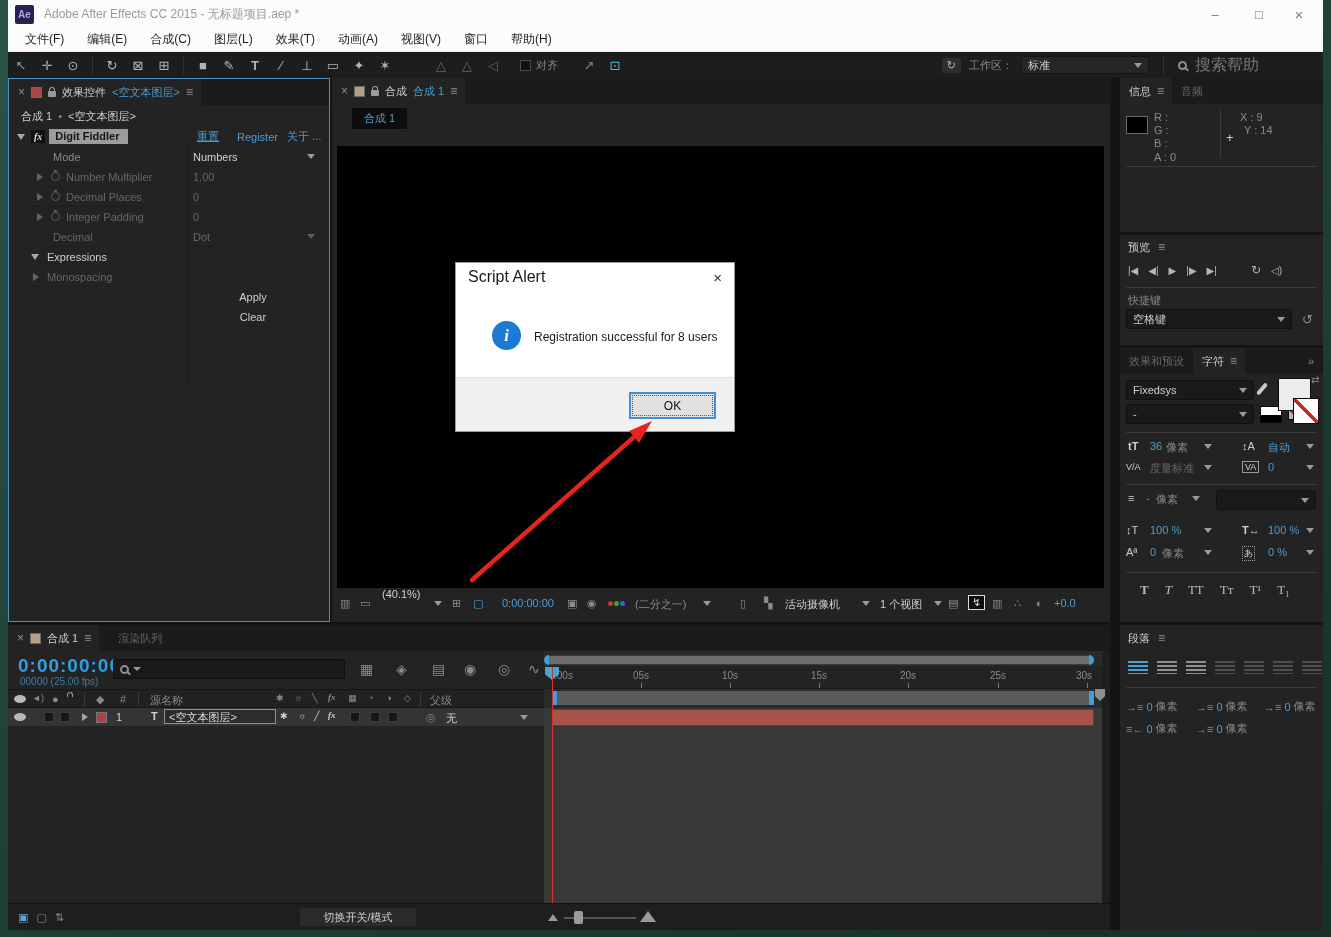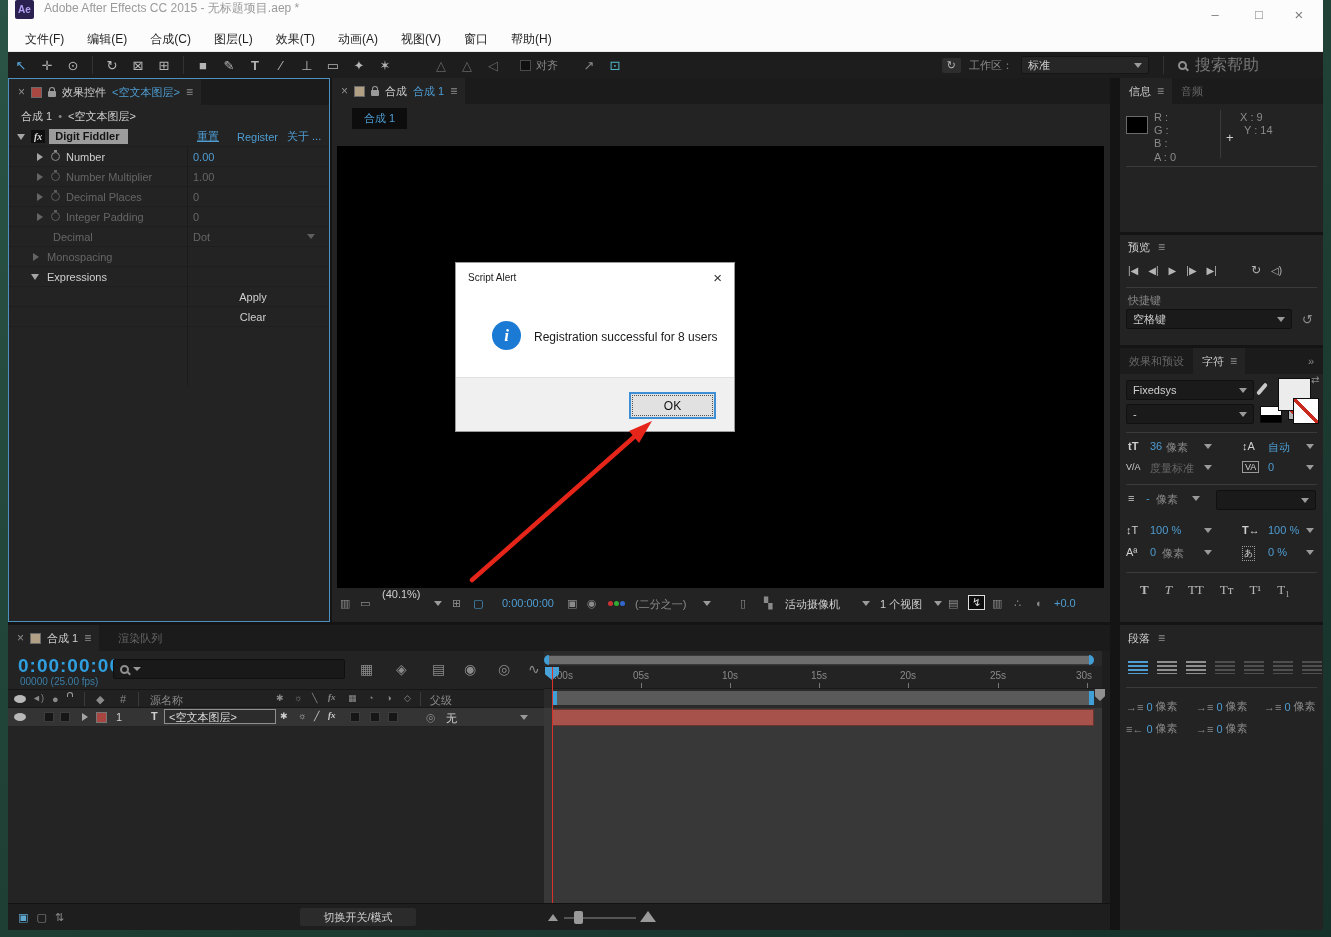--- a/index.html
+++ b/index.html
@@ -5,21 +5,21 @@
   *{margin:0;padding:0;box-sizing:border-box}
   body{margin:0;background:#1d3d32;font-family:"Liberation Sans","DejaVu Sans",sans-serif;font-size:11px;-webkit-font-smoothing:antialiased}
   .stage{position:relative;width:1331px;height:937px;overflow:hidden;background:linear-gradient(150deg,#2a5446 0%,#1d3d32 60%,#16302a 100%)}
   .win{position:absolute;left:8px;top:0;width:1315px;height:930px;background:#141414;color:#c3c3c3}
   .abs{position:absolute}
   .f{display:flex;align-items:center}
   .dim{color:#8a8a8a}.dis{color:#666}.blu{color:#4e9dd3}.wht{color:#cfcfcf}
   .s10{font-size:10px}
 
   
-  .titlebar{position:absolute;left:0;top:0;width:100%;height:28px;background:#fcfcfc;display:flex;align-items:flex-start}
+  .titlebar{position:absolute;left:0;top:0;width:100%;height:28px;background:#fcfcfc;display:flex;align-items:center}
   .aelogo{width:19px;height:19px;margin-left:7px;background:#2a2150;color:#b4a0f2;font-size:10px;font-weight:bold;display:flex;align-items:center;justify-content:center;border-radius:2px}
   .wtitle{margin-left:10px;color:#9a9a9a;font-size:12px}
   .wctl{position:absolute;top:0;height:28px;width:40px;display:flex;align-items:center;justify-content:center;color:#7c7c7c;font-size:13px}
   .menubar{position:absolute;left:0;top:28px;width:100%;height:24px;background:#fcfcfc;border-bottom:1px solid #e9e9e9;display:flex;align-items:center;gap:23px;padding-left:17px;color:#1f1f1f;font-size:12px}
   .menubar span{cursor:default}
 
   
   .toolbar{position:absolute;left:0;top:52px;width:100%;height:26px;background:#1d1d1d;display:flex;align-items:center;color:#b5b5b5}
   .tool{width:26px;text-align:center;font-size:13px}
   .tsep{width:1px;height:18px;background:#333;margin:0 6px}
@@ -152,24 +152,23 @@
 
     <div class="ecrow">
       <span class="tri-d" style="margin-left:8px"></span>
       <span style="background:#0f0f0f;color:#ddd;font:italic bold 10px serif;padding:1px 3px;margin-left:6px">fx</span>
       <span style="background:#9c9c9c;color:#141414;padding:1px 8px 2px 6px;margin-left:4px;font-weight:bold">Digit Fiddler</span>
       <span class="blu" style="position:absolute;left:188px;text-decoration:underline">重置</span>
       <span class="blu" style="position:absolute;left:228px">Register</span>
       <span class="blu" style="position:absolute;left:278px">关于 ...</span>
     </div>
     <div class="ecrow">
-      <span class="tri-r" style="margin-left:28px"></span>
-      <span class="stopw" style="margin-left:8px"></span>
-      <span class="wht" style="margin-left:6px">Number</span>
-      <span class="ecv blu">0.00</span>
+      <span class="dim" style="margin-left:44px">Mode</span>
+      <span class="ecv wht">Numbers</span>
+      <span class="car eccar"></span>
     </div>
     <div class="ecrow">
       <span class="tri-r" style="margin-left:28px;opacity:.5"></span>
       <span class="stopw off" style="margin-left:8px"></span>
       <span class="dis" style="margin-left:6px">Number Multiplier</span>
       <span class="ecv dis">1.00</span>
     </div>
     <div class="ecrow">
       <span class="tri-r" style="margin-left:28px;opacity:.5"></span>
       <span class="stopw off" style="margin-left:8px"></span>
@@ -181,26 +180,26 @@
       <span class="stopw off" style="margin-left:8px"></span>
       <span class="dis" style="margin-left:6px">Integer Padding</span>
       <span class="ecv dis">0</span>
     </div>
     <div class="ecrow">
       <span class="dis" style="margin-left:44px">Decimal</span>
       <span class="ecv dis">Dot</span>
       <span class="car eccar" style="opacity:.5"></span>
     </div>
     <div class="ecrow">
+      <span class="tri-d" style="margin-left:22px"></span>
+      <span class="wht" style="margin-left:8px">Expressions</span>
+    </div>
+    <div class="ecrow">
       <span class="tri-r" style="margin-left:24px;opacity:.5"></span>
       <span class="dis" style="margin-left:8px">Monospacing</span>
-    </div>
-    <div class="ecrow">
-      <span class="tri-d" style="margin-left:22px"></span>
-      <span class="wht" style="margin-left:8px">Expressions</span>
     </div>
     <div class="ecrow">
       <span class="wht" style="position:absolute;left:184px;width:120px;text-align:center">Apply</span>
     </div>
     <div class="ecrow">
       <span class="wht" style="position:absolute;left:184px;width:120px;text-align:center">Clear</span>
     </div>
     <div class="ecsep"></div>
   </div>
 
@@ -245,21 +244,21 @@
       <span class="abs" style="left:636px;top:7px;border:1px solid #ddd;background:#0d0d0d;padding:0 3px;color:#ddd">↯</span>
       <span class="abs dim" style="left:660px;top:9px">▥</span>
       <span class="abs dim" style="left:682px;top:9px">∴</span>
       <span class="abs dim" style="left:704px;top:9px">◐</span>
       <span class="abs blu" style="left:722px;top:9px">+0.0</span>
     </div>
   </div>
 
   <div class="dlg" style="left:447px;top:262px;width:280px;height:170px">
     <div style="height:28px;display:flex;align-items:center;padding:0 12px">
-      <span style="color:#1a1a1a;font-size:10px">Script Alert</span>
+      <span style="color:#1a1a1a;font-size:16px">Script Alert</span>
       <span style="margin-left:auto;color:#333;font-size:15px">×</span>
     </div>
     <div style="position:absolute;left:36px;top:58px">
       <div class="infoi">i</div>
     </div>
     <div style="position:absolute;left:78px;top:67px;color:#1a1a1a;font-size:12px">Registration successful for 8 users</div>
     <div style="position:absolute;left:0;bottom:0;width:100%;height:54px;background:#f0f0f0;border-top:1px solid #e0e0e0">
       <div class="okbtn">OK</div>
     </div>
   </div>

